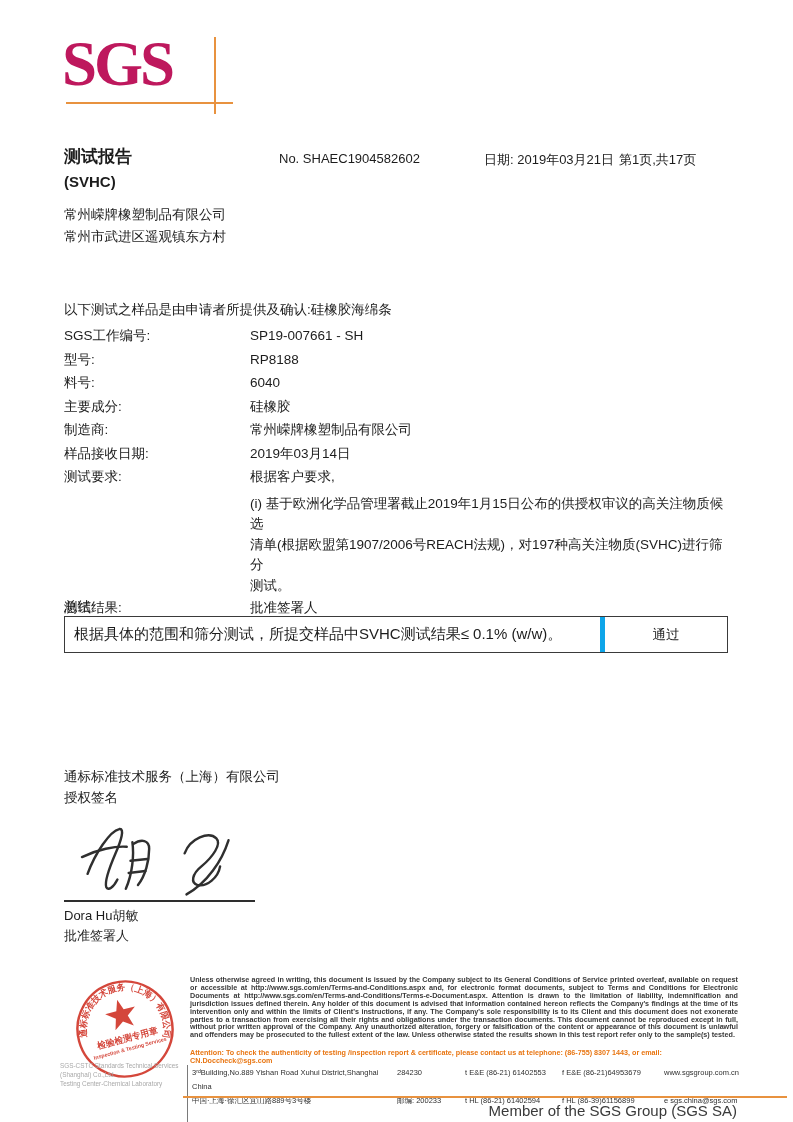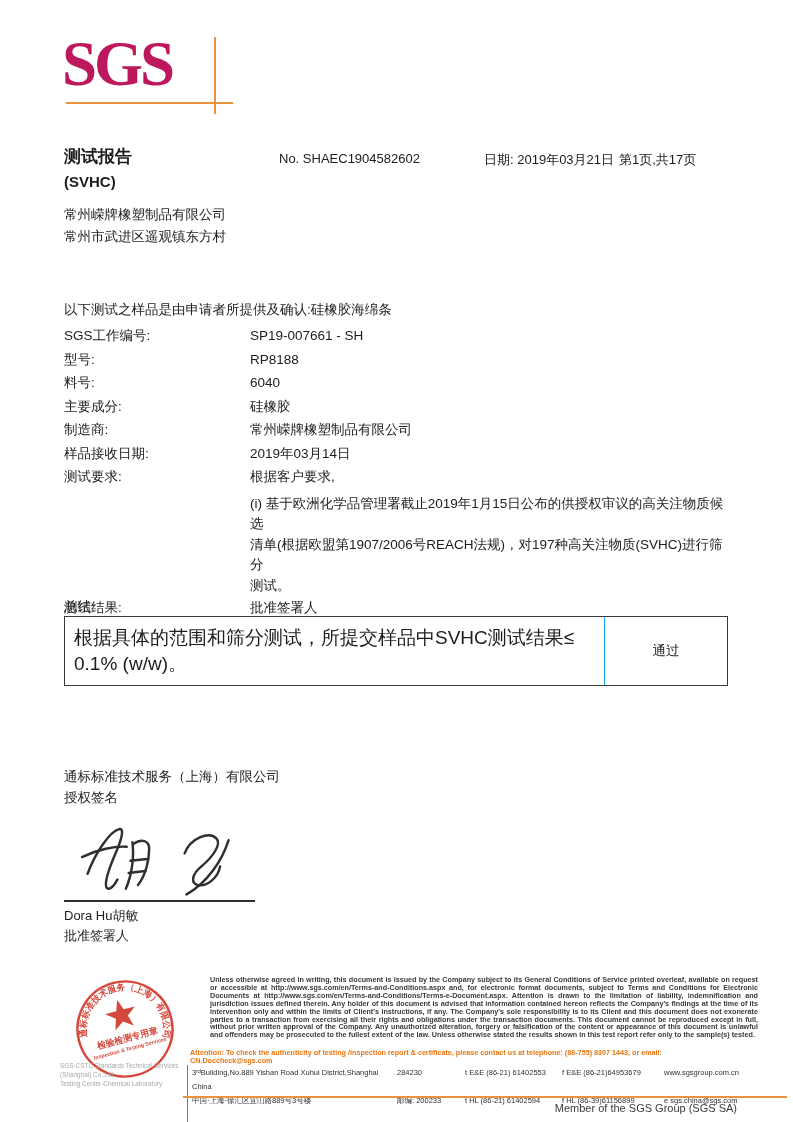--- a/index.html
+++ b/index.html
@@ -25,44 +25,44 @@
   .intro { position:absolute; left:64px; top:301px; font-size:13.5px; }
 
   .fields { position:absolute; left:64px; top:329px; width:666px; font-size:13.5px; }
   .frow { display:flex; margin-bottom:9.5px; line-height:14px; }
   .flabel { width:186px; flex:none; }
   .fvalue { flex:1; }
   .req-par { margin-left:186px; width:478px; line-height:20.5px; margin-bottom:5px; }
 
   .sum-head { position:absolute; left:64px; top:598px; font-size:13.5px; }
   .sum-table { position:absolute; left:64px; top:616px; width:664px; display:flex; border:1px solid #3a3a3a; }
-  .sum-left { flex:1; padding:8px 9px; font-size:19px; border-right:1px solid #0ea5e9; }
+  .sum-left { flex:1; padding:8px 9px; font-size:15px; border-right:5px solid #0ea5e9; }
   .sum-right { width:122px; display:flex; align-items:center; justify-content:center; font-size:13.5px; }
 
   .signer-co { position:absolute; left:64px; top:766px; font-size:13.5px; line-height:21px; }
   .sig-svg { position:absolute; left:70px; top:816px; width:205px; height:84px; }
   .sig-line { position:absolute; left:64px; top:900px; width:191px; height:2px; background:#2e2e2e; }
   .sig-name { position:absolute; left:64px; top:907px; font-size:13px; }
   .sig-role { position:absolute; left:64px; top:927px; font-size:13px; }
 
   
   .disclaimer { position:absolute; left:190px; top:976px; width:548px; font-size:7.2px;
-                line-height:7.9px; text-align:justify; font-weight:bold; color:#3a3a3a;margin-left:20px; }
+                line-height:7.9px; text-align:justify; font-weight:bold; color:#3a3a3a; }
   .attention  { position:absolute; left:190px; top:1049px; width:548px; font-size:7.2px;
                 line-height:7.7px; font-weight:bold; color:#e87511; }
   .co-gray { position:absolute; left:60px; top:1061px; width:132px; font-size:6.4px;
              line-height:9px; color:#a9a9a9; }
   .f-divider { position:absolute; left:187px; top:1065px; width:1px; height:57px; background:#7a7a7a; }
   .addr { position:absolute; left:192px; top:1066px; width:546px; font-size:7.5px; color:#2f2f2f; }
   .addr .arow { display:flex; align-items:baseline; line-height:14px; }
   .a1 { width:205px; flex:none; } .a2 { width:68px; flex:none; }
   .a3 { width:97px; flex:none; }  .a4 { width:102px; flex:none; } .a5 { flex:1; }
   .f-orange { position:absolute; left:183px; top:1096px; width:604px; height:2px; background:#e8923f; }
   .member { position:absolute; left:450px; top:1102px; width:287px; text-align:right;
-            font-size:11px; color:#3a3a3a; }
+            font-size:15px; color:#3a3a3a; }
   .stamp-svg { position:absolute; left:68px; top:972px; width:114px; height:114px;
                transform:rotate(-15deg); opacity:.88; }
 </style>
 </head>
 <body>
 
 <div class="page">
 
   <div class="logo">SGS</div>
   <div class="cross-h"></div>

